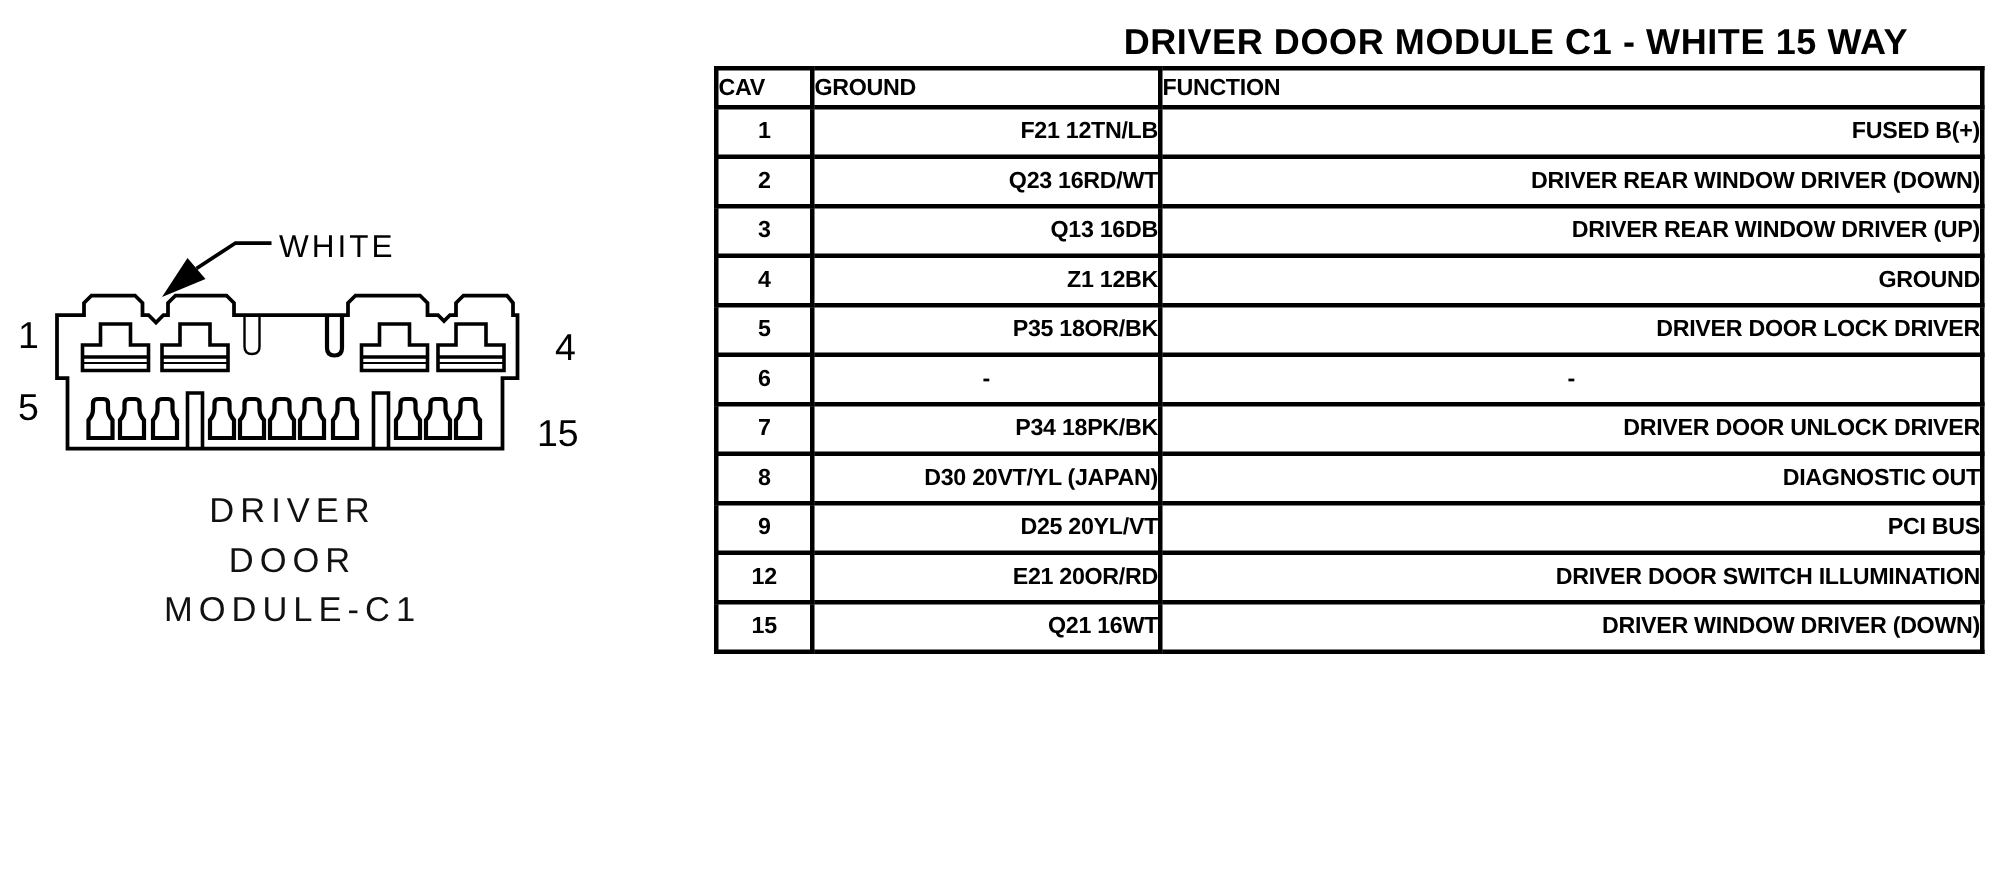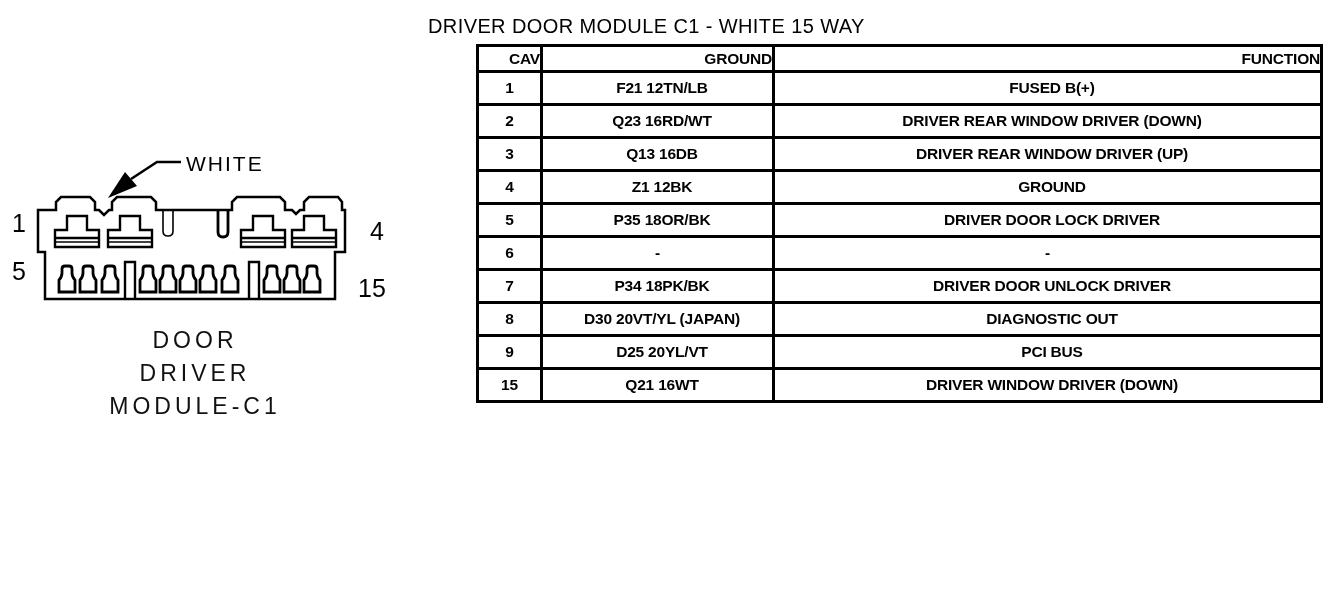--- a/index.html
+++ b/index.html
@@ -12,38 +12,38 @@
   
   .figure-svg{position:absolute;left:0;top:130px;width:420px;height:180px;}
   .caption{
     position:absolute;left:30px;top:324px;width:330px;
     text-align:center;font-size:23px;letter-spacing:4px;line-height:33px;
     font-weight:400;color:#111;
   }
   
   .tbl-title{
     position:absolute;left:428px;top:15px;width:844px;
-    text-align:left;font-size:20px;font-weight:normal;letter-spacing:0.4px;
+    text-align:right;font-size:24px;font-weight:bold;letter-spacing:0.4px;
     white-space:nowrap;
   }
   
   .pinout{
     position:absolute;left:476px;top:44px;width:844px;
     border-collapse:collapse;table-layout:fixed;
   }
   .pinout th,.pinout td{
     border:3px solid #000;
     font-size:15.5px;font-weight:bold;letter-spacing:-0.2px;
     overflow:hidden;white-space:nowrap;
   }
   .pinout thead tr{height:26px;}
   .pinout tbody tr{height:33px;}
-  .pinout th{text-align:right;padding:0;}
+  .pinout th{text-align:left;padding:0;}
   .pinout td.cav{text-align:center;padding:0;}
-  .pinout td.circuit,.pinout td.function{text-align:center;padding:0 0 0 9px;}
+  .pinout td.circuit,.pinout td.function{text-align:right;padding:0 0 0 9px;}
   .pinout td.dash{text-align:center;padding:0;}
   svg text{font-family:"Liberation Sans", sans-serif;fill:#000;}
 </style>
 </head>
 <body>
 
 <div>
 
   <svg class="figure-svg" viewBox="0 130 420 180">
 
@@ -92,22 +92,22 @@
     <path d="M125,298 V262 H135 V298" fill="none" stroke="#000" stroke-width="2.4"></path>
     <path d="M249,298 V262 H259 V298" fill="none" stroke="#000" stroke-width="2.4"></path>
 
     <text x="12" y="232" font-size="25">1</text>
     <text x="12" y="280" font-size="25">5</text>
     <text x="370" y="240" font-size="25">4</text>
     <text x="358" y="297" font-size="25">15</text>
   </svg>
 
   <div class="caption">
+    <div>DRIVER</div>
     <div>DOOR</div>
-    <div>DRIVER</div>
     <div>MODULE-C1</div>
   </div>
 
   <div class="tbl-title">DRIVER DOOR MODULE C1 - WHITE 15 WAY</div>
 
   <table class="pinout">
     <colgroup>
       <col style="width:64px">
         <col style="width:232px">
         <col style="width:548px">
@@ -159,20 +159,25 @@
           <td class="cav">8</td>
           <td class="circuit">D30 20VT/YL (JAPAN)</td>
           <td class="function">DIAGNOSTIC OUT</td>
         </tr>
         <tr>
           <td class="cav">9</td>
           <td class="circuit">D25 20YL/VT</td>
           <td class="function">PCI BUS</td>
         </tr>
         <tr>
+          <td class="cav">12</td>
+          <td class="circuit">E21 20OR/RD</td>
+          <td class="function">DRIVER DOOR SWITCH ILLUMINATION</td>
+        </tr>
+        <tr>
           <td class="cav">15</td>
           <td class="circuit">Q21 16WT</td>
           <td class="function">DRIVER WINDOW DRIVER (DOWN)</td>
         </tr>
       </tbody>
   </table>
 
 </div>
 
 </body></html>

